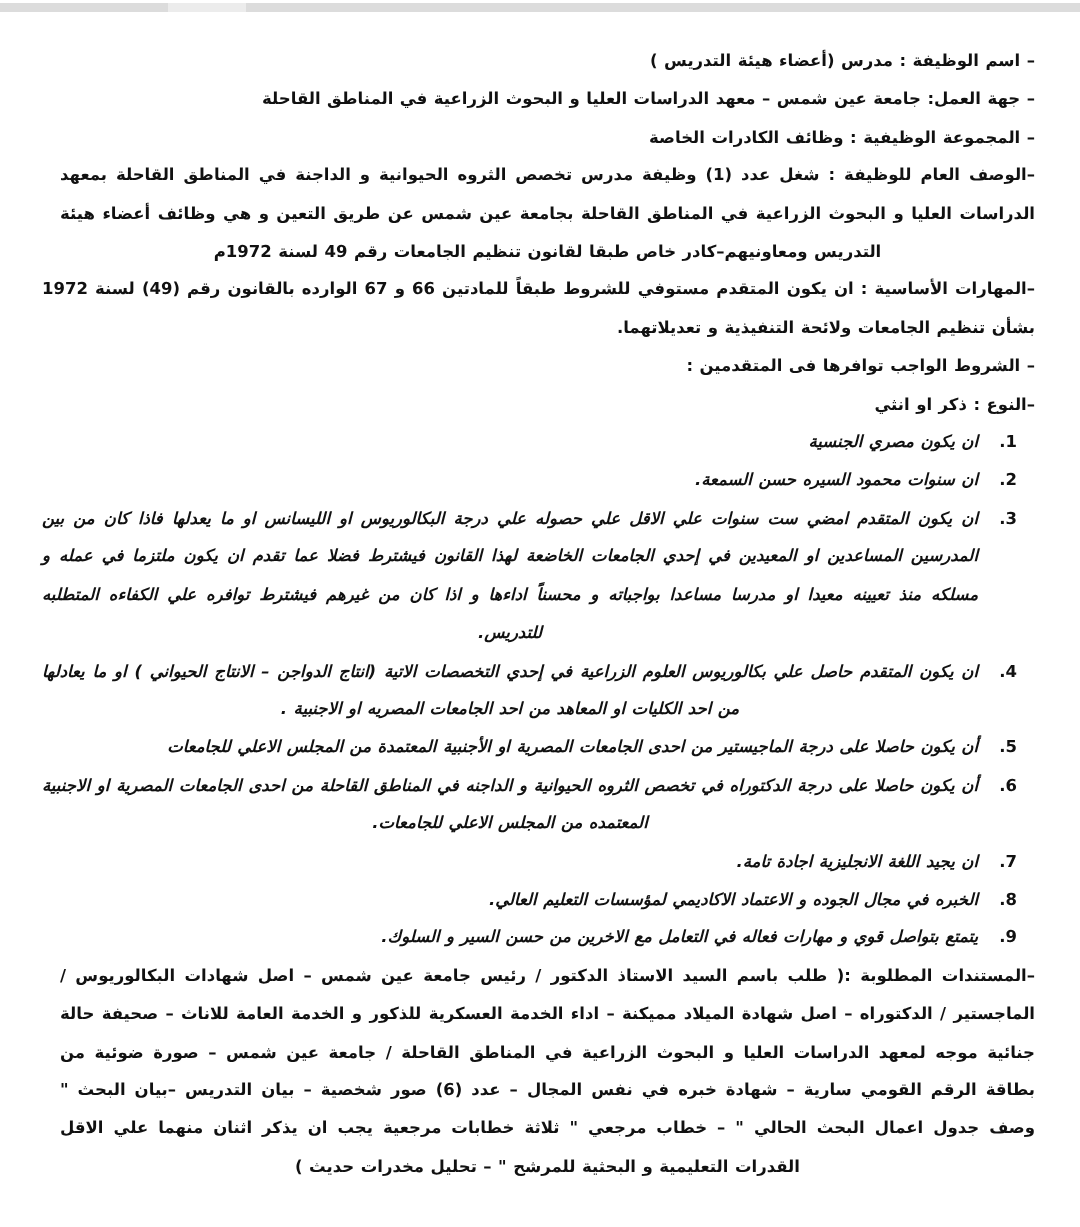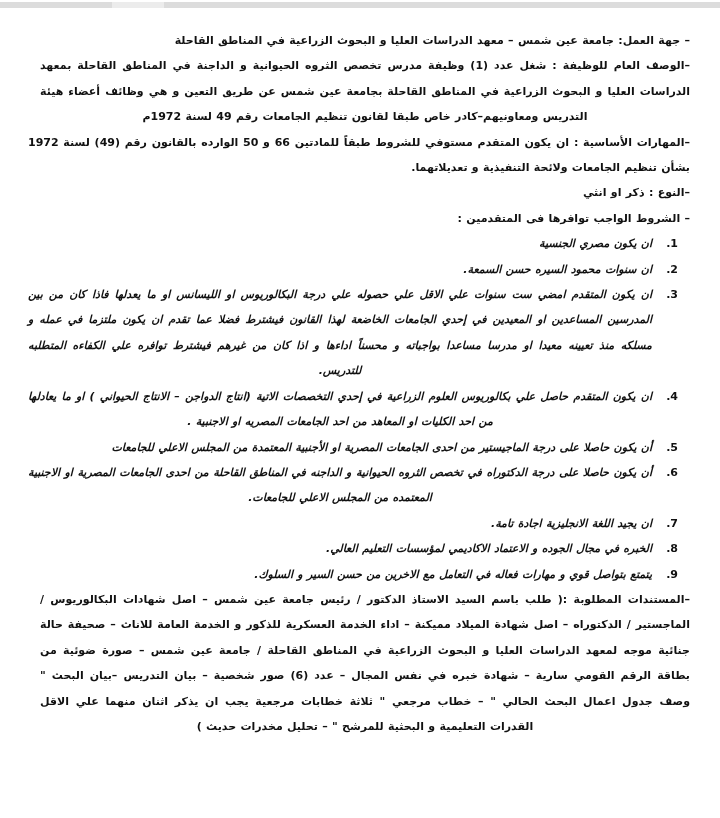--- a/index.html
+++ b/index.html
@@ -80,25 +80,27 @@
 </style>
 </head>
 <body>
 
 <div class="top-edge">
   <span class="notch"></span>
 </div>
 
 <div class="content">
 
+  <p class="para">– اسم الوظيفة : مدرس (أعضاء هيئة التدريس )</p>
   <p class="para">– جهة العمل: جامعة عين شمس – معهد الدراسات العليا و البحوث الزراعية في المناطق القاحلة</p>
+  <p class="para">– المجموعة الوظيفية : وظائف الكادرات الخاصة</p>
   <p class="para center-last">–الوصف العام للوظيفة : شغل عدد (1) وظيفة مدرس تخصص الثروه الحيوانية و الداجنة في المناطق القاحلة بمعهد الدراسات العليا و البحوث الزراعية في المناطق القاحلة بجامعة عين شمس عن طريق التعين و هي وظائف أعضاء هيئة التدريس ومعاونيهم–كادر خاص طبقا لقانون تنظيم الجامعات  رقم 49 لسنة 1972م</p>
-  <p class="para">–المهارات الأساسية : ان يكون المتقدم مستوفي للشروط طبقاً للمادتين 66 و 50 الوارده بالقانون رقم (49) لسنة 1972 بشأن تنظيم الجامعات ولائحة التنفيذية و تعديلاتهما.</p>
+  <p class="para">–المهارات الأساسية : ان يكون المتقدم مستوفي للشروط طبقاً للمادتين 66 و 67 الوارده بالقانون رقم (49) لسنة 1972 بشأن تنظيم الجامعات ولائحة التنفيذية و تعديلاتهما.</p>
+  <p class="para">– الشروط الواجب توافرها فى المتقدمين :</p>
   <p class="para">–النوع : ذكر او انثي</p>
-  <p class="para">– الشروط الواجب توافرها فى المتقدمين :</p>
 
   <div class="cond-list">
 
     <div class="cond-item">
       <span class="cond-num">1.</span>
       <div class="cond-text">ان يكون مصري الجنسية</div>
     </div>
 
     <div class="cond-item">
       <span class="cond-num">2.</span>

